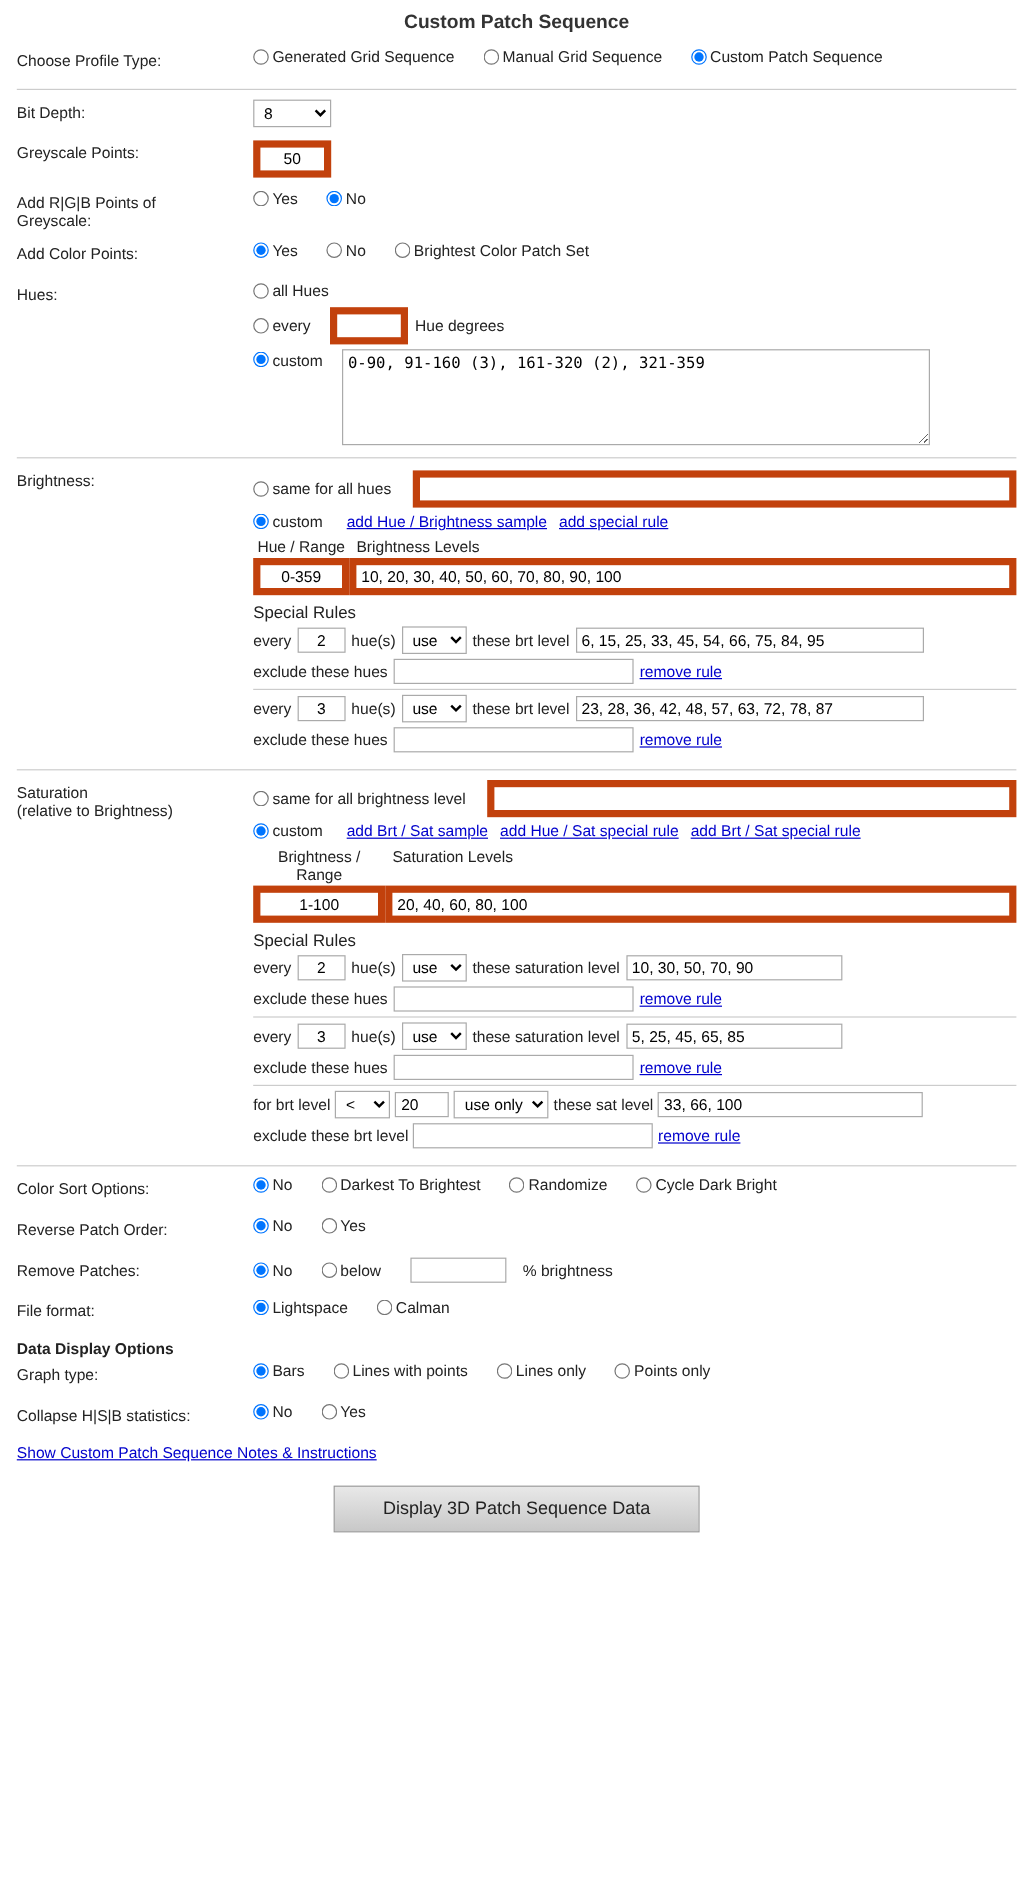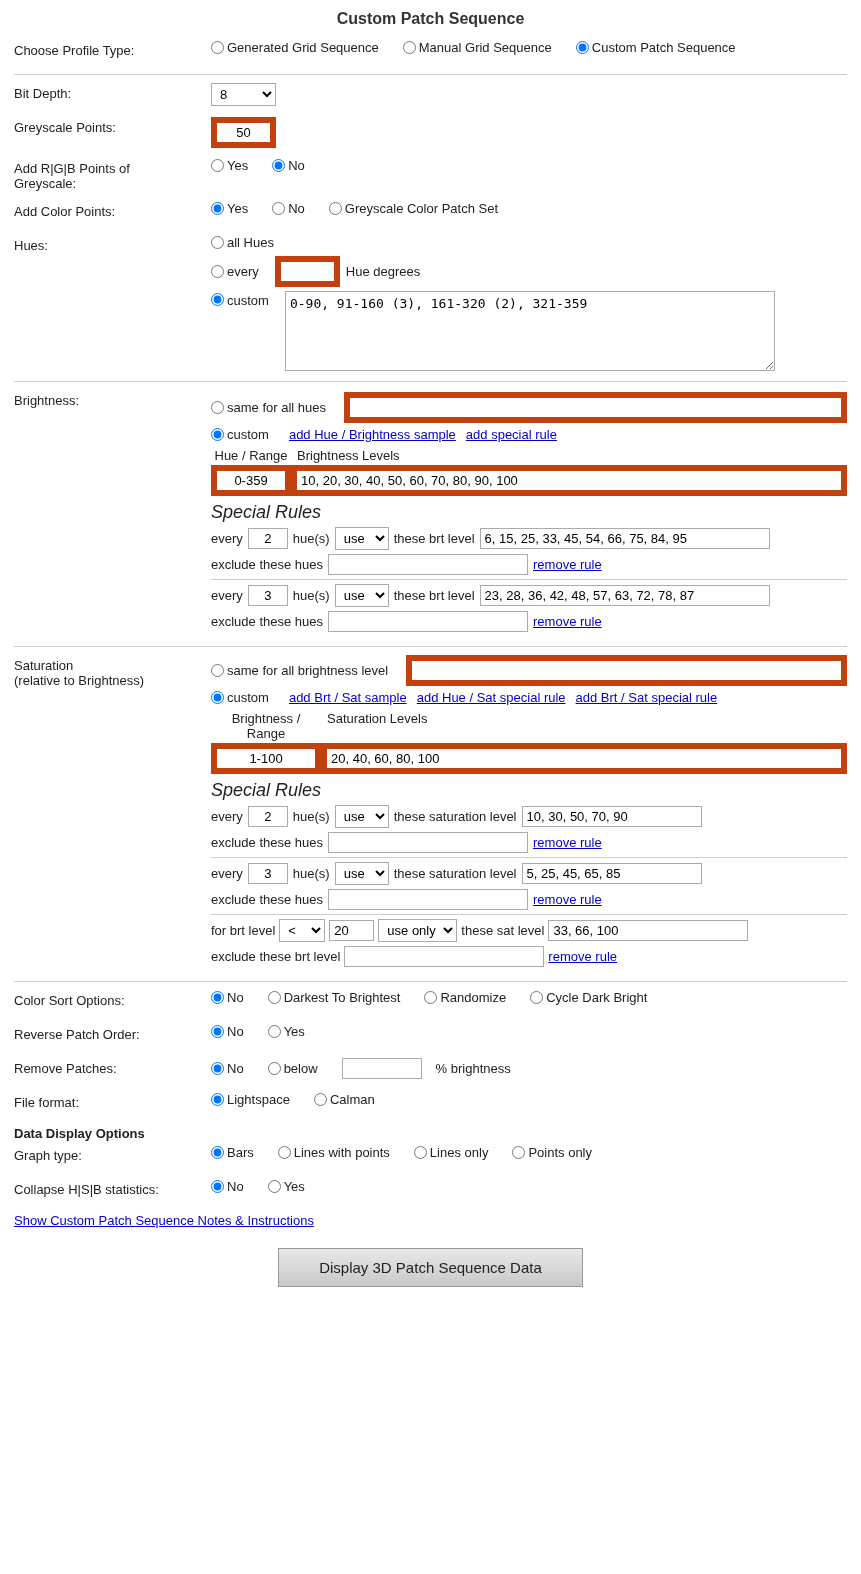--- a/index.html
+++ b/index.html
@@ -91,24 +91,23 @@
       font-size: 13px;
       text-align: center;
     }
     .brightness-levels-input {
       flex: 1;
       border: 1px solid #aaa;
       padding: 3px 4px;
       font-size: 13px;
     }
     .special-rules-label {
-      font-size: 18px;
+      font-size: 14px;
       margin: 6px 0 4px 0;
       color: #222;
-      font-style: italic;
     }
     .special-rule-row {
       display: flex;
       align-items: center;
       gap: 5px;
       margin-bottom: 4px;
       flex-wrap: wrap;
     }
     .special-rule-row input[type="text"] {
       border: 1px solid #aaa;
@@ -241,21 +240,21 @@
       <label class="inline-radio">
         <input type="radio" name="add_color" checked="" style=""> 
           <span>Yes</span>
       </label>
       <label class="inline-radio">
         <input type="radio" name="add_color" style=""> 
           <span>No</span>
       </label>
       <label class="inline-radio">
         <input type="radio" name="add_color" style=""> 
-          <span>Greyscale Color Patch Set</span>
+          <span>Brightest Color Patch Set</span>
       </label>
     </div>
   </div>
 </div>
 
 <div class="form-row">
   <div class="label-col">Hues:</div>
   <div class="control-col">
     <div style="margin-bottom:4px;">
       <label class="inline-radio">
@@ -418,21 +417,21 @@
 
     <div>
       <div class="for-brt-row">
         <span>for brt level</span>
         <select>
           <option>&lt;</option><option>&lt;=</option><option>&gt;</option><option>&gt;=</option><option>=</option>
         </select>
         <input type="text" style="width: 45px;" value="20">
         <select><option>use only</option><option>skip</option></select>
         <span>these sat level</span>
-        <input type="text" style="width: 200px; border: 1px solid rgb(170, 170, 170); padding: 2px 4px; font-size: 13px;" value="33, 66, 100">
+        <input type="text" style="width: 221px; border: 1px solid rgb(170, 170, 170); padding: 2px 4px; font-size: 13px;" value="33, 66, 100">
       </div>
       <div class="for-brt-row">
         <span>exclude these brt level</span>
         <input type="text" class="exclude-brt-input" value="" style="">
         <a class="remove-rule">remove rule</a>
       </div>
     </div>
   </div>
 </div>
 

